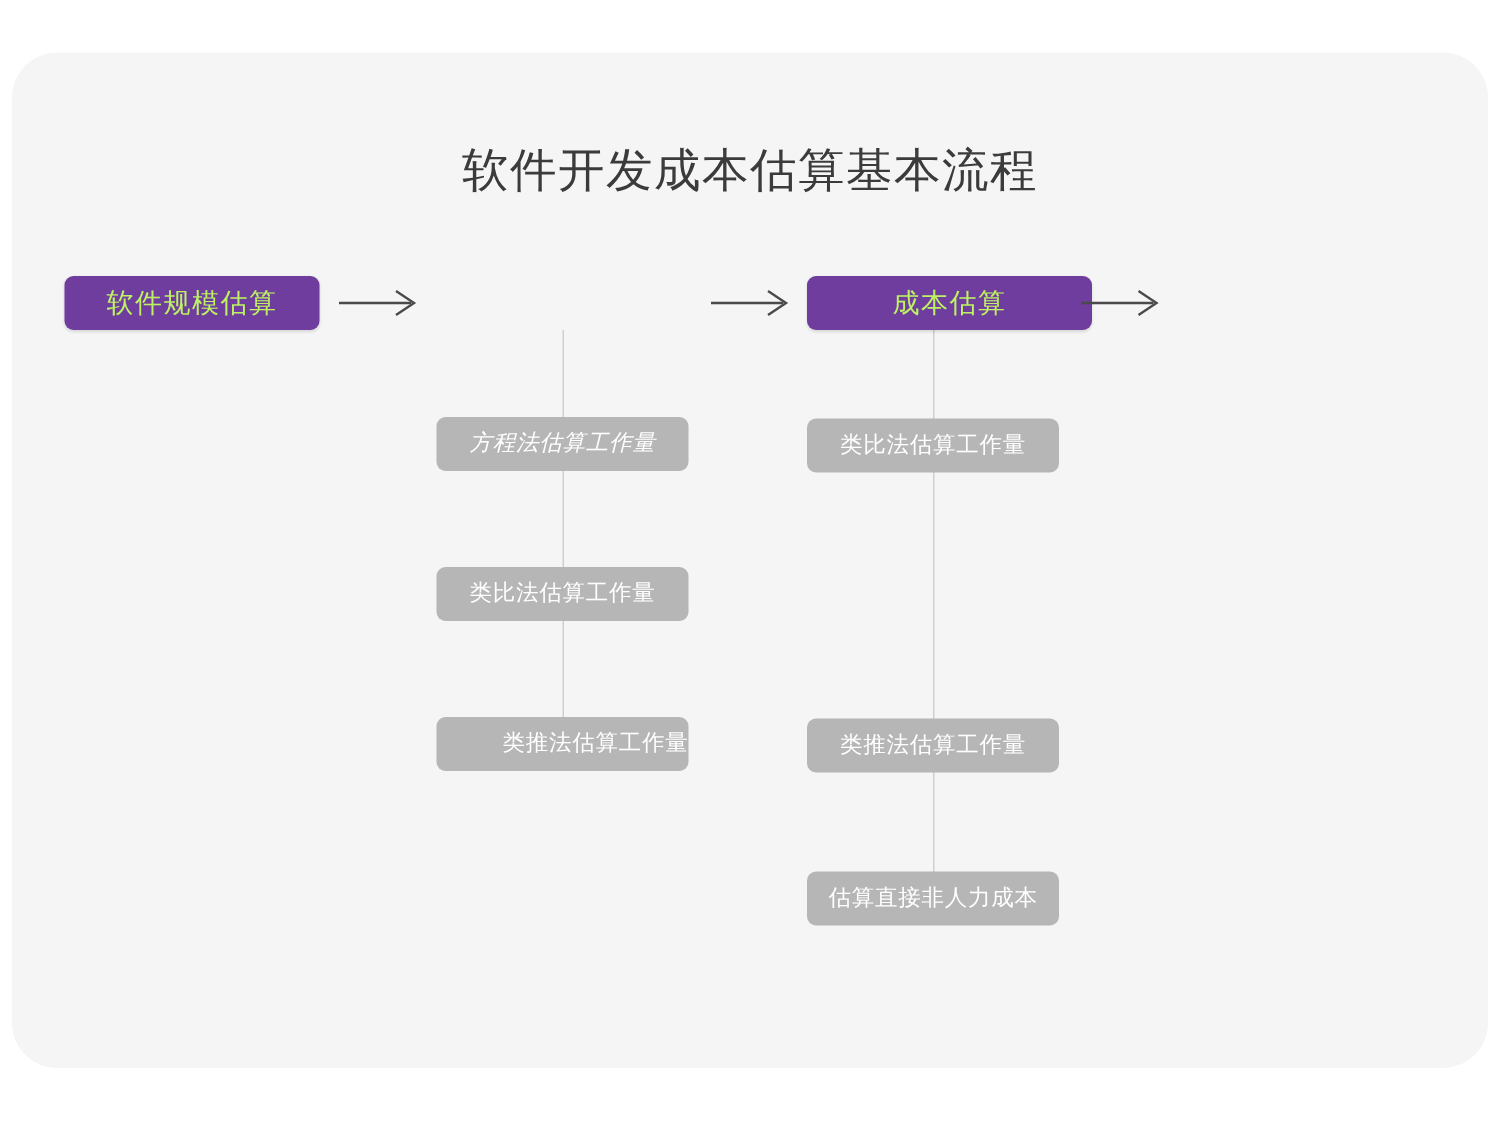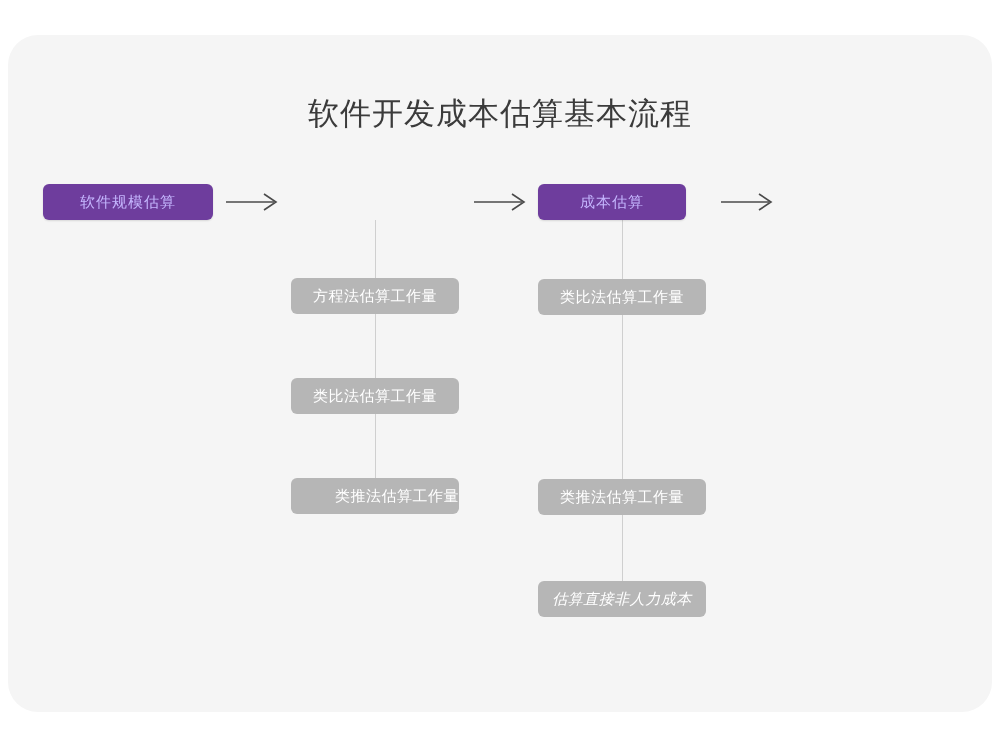--- a/index.html
+++ b/index.html
@@ -68,22 +68,22 @@
     height: 22px;
   }
   .arrow svg { display: block; }
 
   
   .node-main {
     position: absolute;
     height: 36px;
     background: #6e3d9d;
     border-radius: 6px;
-    color: #c4b5fd;
-    font-size: 15px;
+    color: #bef264;
+    font-size: 18px;
     line-height: 36px;
     text-align: center;
     letter-spacing: 1px;
     white-space: nowrap;
     box-shadow: 0 1px 2px rgba(0,0,0,0.12);
   }
 
   
   .node-sub {
     position: absolute;
@@ -110,21 +110,21 @@
 
     <div class="title">软件开发成本估算基本流程</div>
 
     <div class="vline" style="left:375px; top:220px; height:282px;"></div>
 
     <div class="vline" style="left:622px; top:220px; height:382px;"></div>
 
     <div class="node-main" style="left:43px; top:184px; width:170px;">软件规模估算</div>
 
 
-    <div class="node-main" style="left:538px; top:184px; width:148px;">成本估算</div>
+    <div class="node-main" style="left:538px; top:184px; width:190px;">成本估算</div>
 
 
     <div class="arrow" style="left:224px; top:191px;">
       <svg width="60" height="22" viewBox="0 0 60 22">
         <line x1="2" y1="11" x2="50" y2="11" stroke="#4a4a4a" stroke-width="1.6"></line>
         <polyline points="40,3 52,11 40,19" fill="none" stroke="#4a4a4a" stroke-width="1.6"></polyline>
       </svg>
     </div>
 
     <div class="arrow" style="left:472px; top:191px;">
@@ -134,27 +134,27 @@
       </svg>
     </div>
 
     <div class="arrow" style="left:719px; top:191px;">
       <svg width="60" height="22" viewBox="0 0 60 22">
         <line x1="2" y1="11" x2="50" y2="11" stroke="#4a4a4a" stroke-width="1.6"></line>
         <polyline points="40,3 52,11 40,19" fill="none" stroke="#4a4a4a" stroke-width="1.6"></polyline>
       </svg>
     </div>
 
-    <div class="node-sub" style="left:291px; top:278px;">方程法估算工作量</div>
+    <div class="node-sub" style="left:291px; top:278px;font-style:italic;">方程法估算工作量</div>
 
     <div class="node-sub" style="left:291px; top:378px;">类比法估算工作量</div>
 
     <div class="node-sub" style="left:291px; top:478px;text-align:right;">类推法估算工作量</div>
 
     <div class="node-sub" style="left:538px; top:279px;">类比法估算工作量</div>
 
 
     <div class="node-sub" style="left:538px; top:479px;">类推法估算工作量</div>
 
-    <div class="node-sub" style="left:538px; top:581px;font-style:italic;">估算直接非人力成本</div>
+    <div class="node-sub" style="left:538px; top:581px;">估算直接非人力成本</div>
 
   </div>
 </div>
 
 </body></html>

